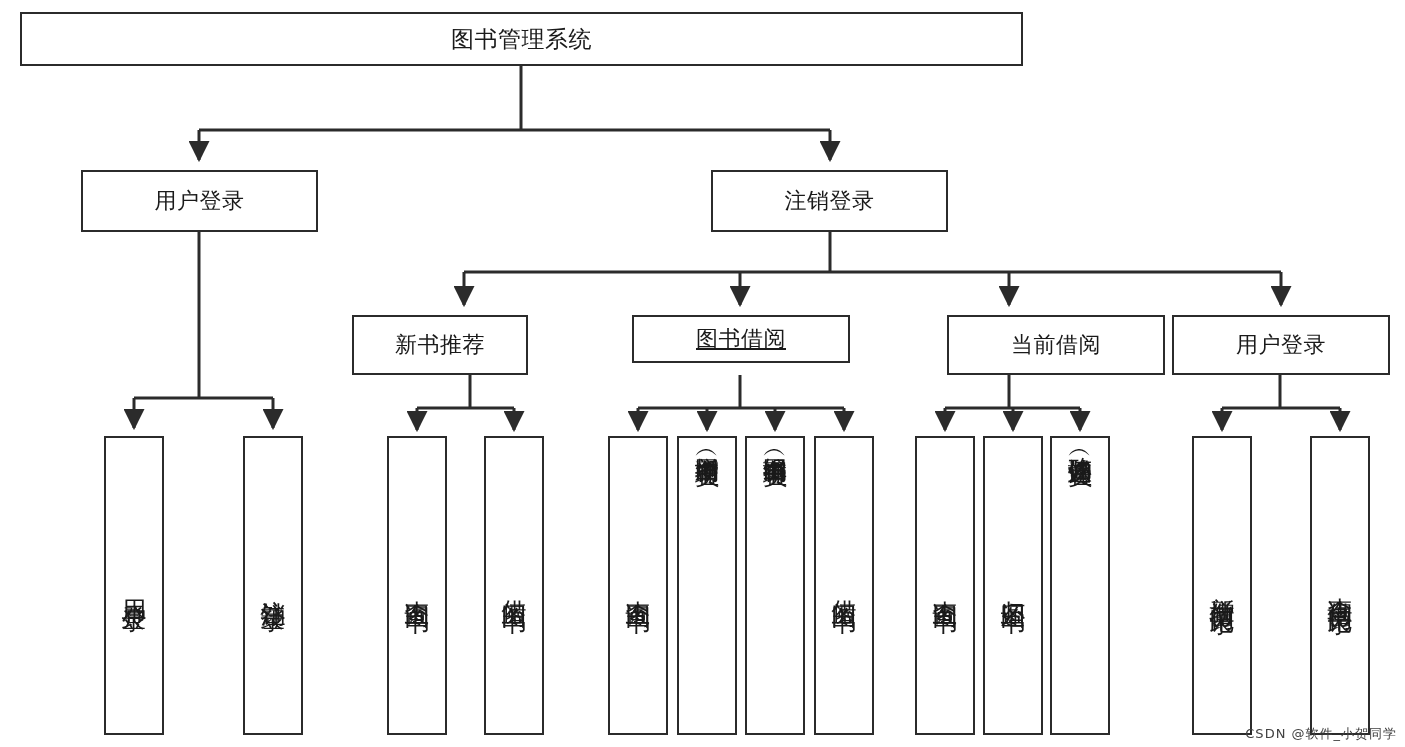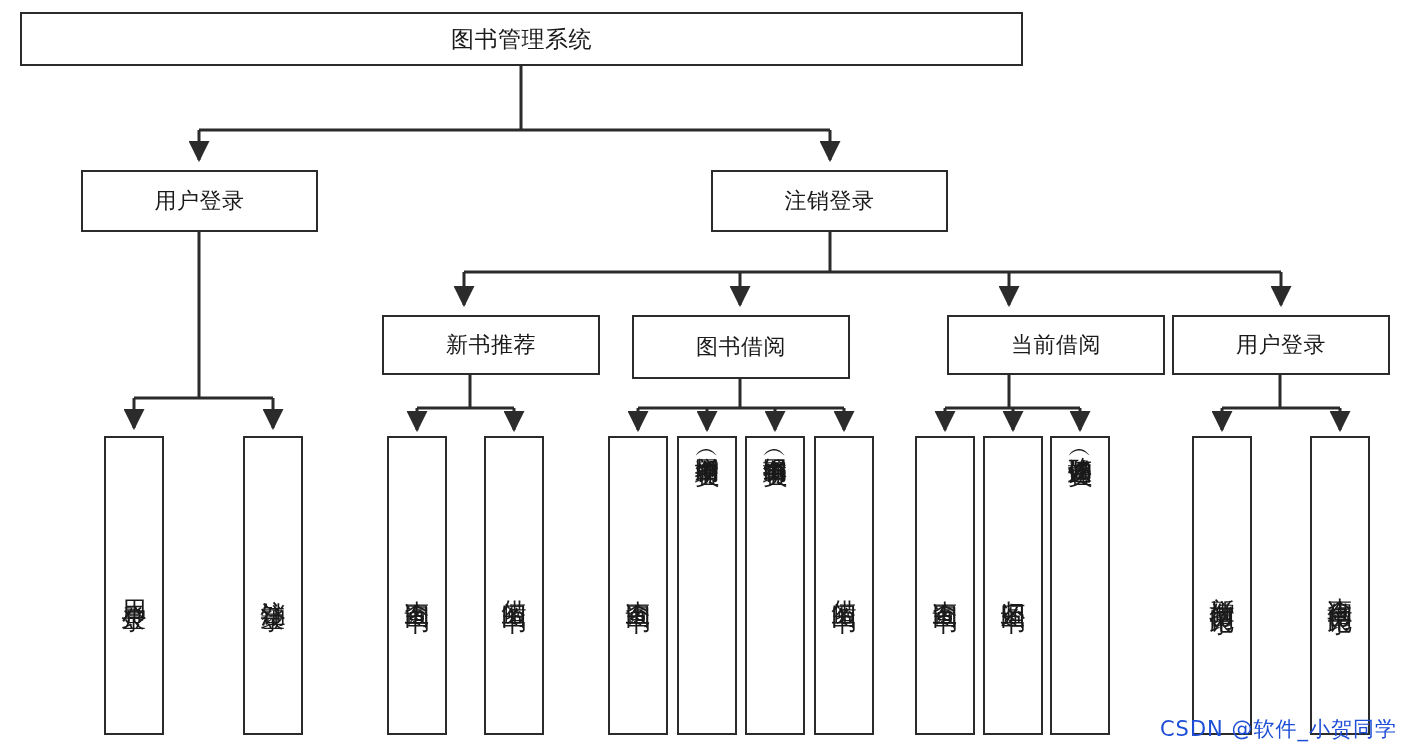--- a/index.html
+++ b/index.html
@@ -74,22 +74,22 @@
   .node.v.center {
     align-items: center;
   }
   .node.v.top {
     align-items: flex-start;
   }
   .watermark {
     position: absolute;
     right: 8px;
     bottom: 4px;
-    font-size: 21px;
-    color: #1d4ed8;
+    font-size: 13px;
+    color: #404040;
     letter-spacing: 1px;
     z-index: 5;
     white-space: nowrap;
   }
 </style>
 </head>
 <body>
 
 <div id="canvas">
 
@@ -147,24 +147,24 @@
     <span class="label">图书管理系统</span>
   </div>
 
   <div class="node h" style="left:81px; top:170px; width:237px; height:62px;">
     <span class="label">用户登录</span>
   </div>
   <div class="node h" style="left:711px; top:170px; width:237px; height:62px;">
     <span class="label">注销登录</span>
   </div>
 
-  <div class="node h" style="left:382px; top:315px; width:218px; height:60px;">
+  <div class="node h" style="left:352px; top:315px; width:176px; height:60px;">
     <span class="label">新书推荐</span>
   </div>
-  <div class="node h" style="left:632px; top:315px; width:218px; height:64px;">
+  <div class="node h" style="left:632px; top:315px; width:218px; height:48px;text-decoration:underline;">
     <span class="label">图书借阅</span>
   </div>
   <div class="node h" style="left:901px; top:315px; width:218px; height:60px;margin-left:46px;">
     <span class="label">当前借阅</span>
   </div>
   <div class="node h" style="left:1172px; top:315px; width:218px; height:60px;">
     <span class="label">用户登录</span>
   </div>
 
   <div class="node v center" style="left:104px; top:436px; width:60px; height:299px;">

